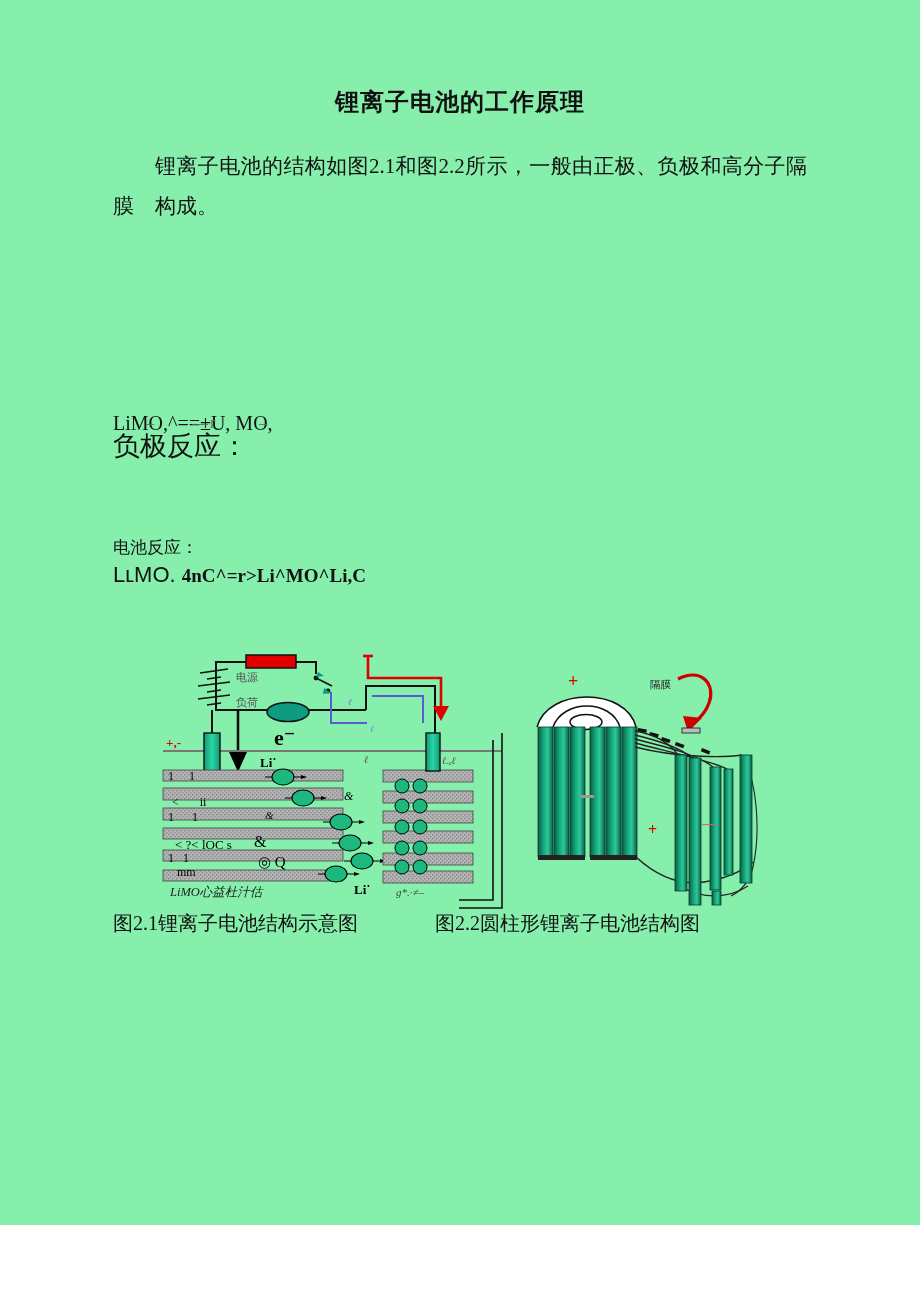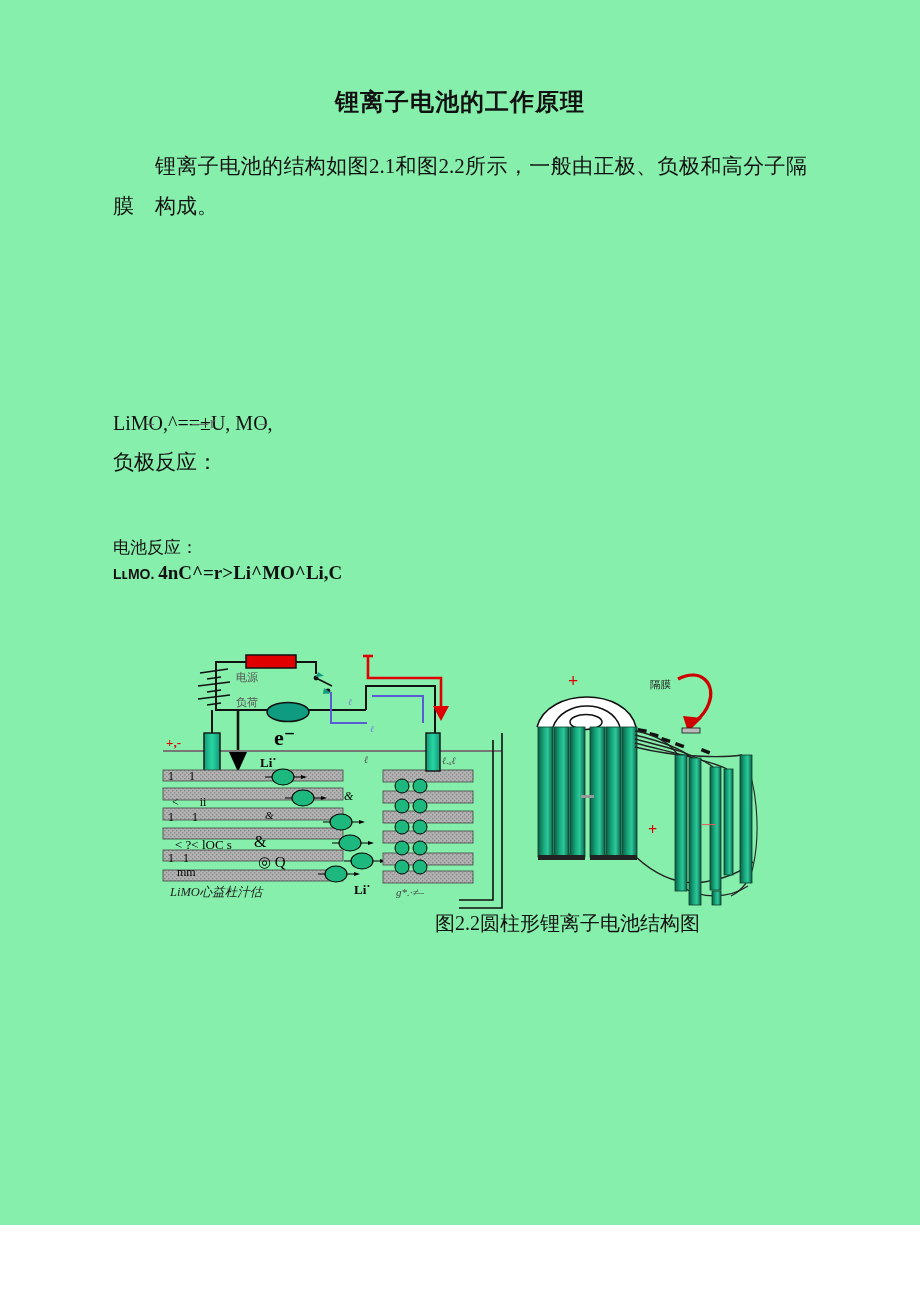--- a/index.html
+++ b/index.html
@@ -12,24 +12,24 @@
     left:113px;top:86px;width:694px;text-align:center;
     font-size:24px;font-weight:bold;letter-spacing:1px;
   }
   .para{
     left:113px;width:694px;font-size:21px;line-height:40px;
     text-align:justify;text-indent:2em;
   }
   .p1{top:146px;} .p2{top:201px;} .p4{top:938px;} .p5{top:1126px;}
   .formula1{left:113px;top:412px;font-size:20px;}
   .formula1sub{left:146px;top:414px;font-size:16px;color:#666;letter-spacing:2px;}
-  .anode{left:113px;top:448px;font-size:21px;}
+  .anode{left:113px;top:428px;font-size:27px;}
   .battery{left:113px;top:536px;font-size:17px;}
   .battery-eq{left:113px;top:562px;font-size:19px;}
-  .battery-eq .pre{font-family:"Liberation Sans","DejaVu Sans",sans-serif;font-size:14px;font-weight:bold;}
+  .battery-eq .pre{font-family:"Liberation Sans","DejaVu Sans",sans-serif;font-size:22px;}
   .battery-eq .main{font-weight:bold;}
   .where{left:113px;top:616px;font-size:21px;}
   .cap{top:910px;font-size:20px;}
   .cap21{left:113px;} .cap22{left:435px;}
   svg text{font-family:"Liberation Serif","DejaVu Serif","DejaVu Sans",serif;}
   .sv-it{font-style:italic;}
 </style>
 </head>
 <body>
 
@@ -262,17 +262,18 @@
       <rect x="178" y="112" width="11" height="123" fill="url(#cylGrad)"></rect>
       <rect x="192" y="114" width="9" height="106" fill="url(#cylGrad)"></rect>
       <rect x="208" y="100" width="12" height="128" fill="url(#cylGrad)"></rect>
       <rect x="180" y="236" width="9" height="14" fill="url(#cylGrad)"></rect>
     </g>
 
     <text x="116" y="180" font-size="16" font-weight="bold" fill="#e00000">+</text>
     <text x="170" y="173" font-size="14" font-weight="bold" fill="#e06060">—</text>
   </svg>
 
+  <div class="abs cap cap21">图2.1锂离子电池结构示意图</div>
   <div class="abs cap cap22">图2.2圆柱形锂离子电池结构图</div>
 
   <div class="abs para p4"></div>
   <div class="abs para p5"></div>
 </div>
 
 </body></html>

